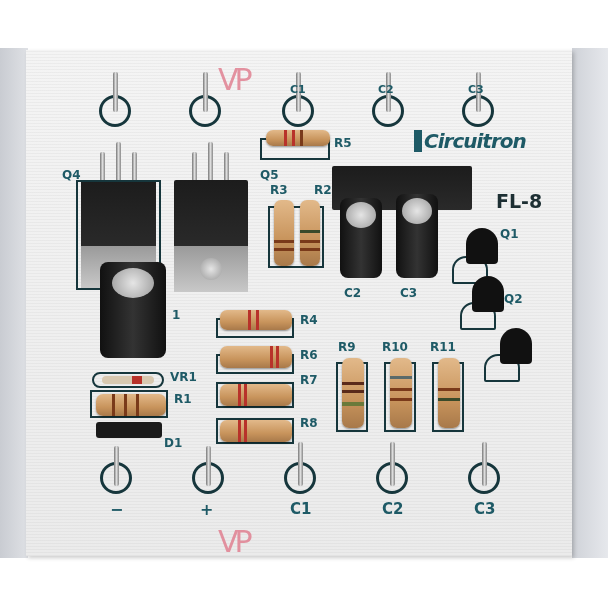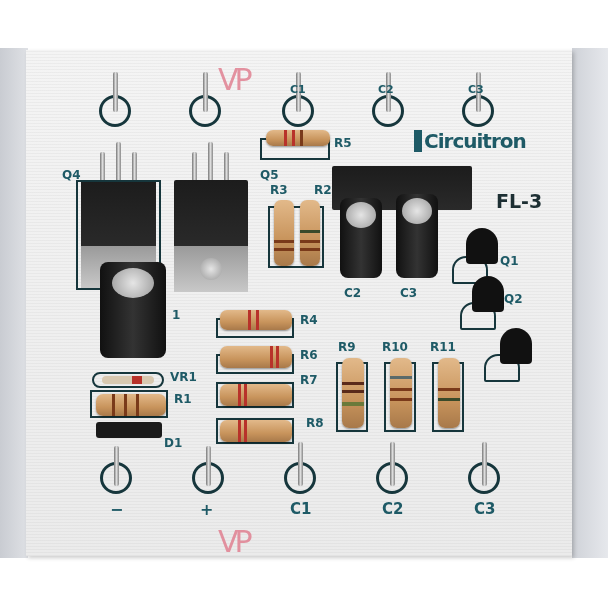--- a/index.html
+++ b/index.html
@@ -52,23 +52,23 @@
   <div class="vp" style="left:192px;top:12px">VP</div>
 
   <div class="outline" style="left:234px;top:88px;width:70px;height:22px"></div>
   <div class="res" style="left:240px;top:80px;width:64px;height:16px">
     <div class="band" style="left:18px;top:0;width:3px;height:16px"></div>
     <div class="band" style="left:26px;top:0;width:3px;height:16px"></div>
     <div class="band" style="left:34px;top:0;width:3px;height:16px;background:#7a3a1a"></div>
   </div>
   <div class="lbl" style="left:308px;top:86px">R5</div>
 
-  <div class="abs silk" style="left:388px;top:80px;font-size:20px;letter-spacing:-1px;border-left:8px solid #1e5a66;padding-left:2px;line-height:22px">Circuitron</div>
-
-  <div class="abs" style="left:470px;top:140px;font-size:19px;font-weight:bold;color:#1d2f33">FL-3</div>
+  <div class="abs silk" style="left:388px;top:80px;font-size:20px;font-style:italic;letter-spacing:-1px;border-left:8px solid #1e5a66;padding-left:2px;line-height:22px">Circuitron</div>
+
+  <div class="abs" style="left:470px;top:140px;font-size:19px;font-weight:bold;color:#1d2f33">FL-8</div>
 
   <div class="lbl" style="left:36px;top:118px">Q4</div>
   <div class="lbl" style="left:234px;top:118px">Q5</div>
   <div class="pin" style="left:74px;top:102px;height:30px"></div>
   <div class="pin" style="left:90px;top:92px;height:40px"></div>
   <div class="pin" style="left:106px;top:102px;height:30px"></div>
   <div class="to220" style="left:55px;top:130px;width:75px;height:68px"></div>
   <div class="tab" style="left:55px;top:196px;width:75px;height:42px"></div>
   <div class="outline" style="left:50px;top:130px;width:85px;height:110px;border-color:#16363c"></div>
 
@@ -100,21 +100,21 @@
 
   <div class="cap" style="left:314px;top:148px;width:42px;height:80px"></div>
   <div class="cap-top" style="left:320px;top:152px;width:30px;height:26px"></div>
   <div class="cap" style="left:370px;top:144px;width:42px;height:84px"></div>
   <div class="cap-top" style="left:376px;top:148px;width:30px;height:26px"></div>
   <div class="lbl" style="left:318px;top:236px">C2</div>
   <div class="lbl" style="left:374px;top:236px">C3</div>
 
   <div class="outline" style="left:426px;top:206px;width:36px;height:28px;border-radius:14px 14px 2px 2px"></div>
   <div class="tr" style="left:440px;top:178px"></div>
-  <div class="lbl" style="left:474px;top:204px">Q1</div>
+  <div class="lbl" style="left:474px;top:177px">Q1</div>
 
   <div class="outline" style="left:434px;top:252px;width:36px;height:28px;border-radius:14px 14px 2px 2px"></div>
   <div class="tr" style="left:446px;top:226px"></div>
   <div class="lbl" style="left:478px;top:242px">Q2</div>
 
   <div class="outline" style="left:458px;top:304px;width:36px;height:28px;border-radius:14px 14px 2px 2px"></div>
   <div class="tr" style="left:474px;top:278px"></div>
 
   <div class="outline" style="left:190px;top:268px;width:78px;height:20px"></div>
   <div class="res" style="left:194px;top:260px;width:72px;height:20px">
@@ -135,21 +135,21 @@
     <div class="band" style="left:18px;top:0;width:3px;height:22px"></div>
     <div class="band" style="left:24px;top:0;width:3px;height:22px"></div>
   </div>
   <div class="lbl" style="left:274px;top:323px">R7</div>
 
   <div class="outline" style="left:190px;top:368px;width:78px;height:26px"></div>
   <div class="res" style="left:194px;top:370px;width:72px;height:22px">
     <div class="band" style="left:18px;top:0;width:3px;height:22px"></div>
     <div class="band" style="left:24px;top:0;width:3px;height:22px"></div>
   </div>
-  <div class="lbl" style="left:280px;top:366px">R8</div>
+  <div class="lbl" style="left:274px;top:366px">R8</div>
 
   <div class="lbl" style="left:312px;top:290px">R9</div>
   <div class="lbl" style="left:356px;top:290px">R10</div>
   <div class="lbl" style="left:404px;top:290px">R11</div>
 
   <div class="outline" style="left:310px;top:312px;width:32px;height:70px"></div>
   <div class="res" style="left:316px;top:308px;width:22px;height:70px">
     <div class="band" style="left:0;top:24px;width:22px;height:3px;background:#5a2a1a"></div>
     <div class="band" style="left:0;top:32px;width:22px;height:3px;background:#5a2a1a"></div>
     <div class="band" style="left:0;top:44px;width:22px;height:4px;background:#6a7a3a"></div>

